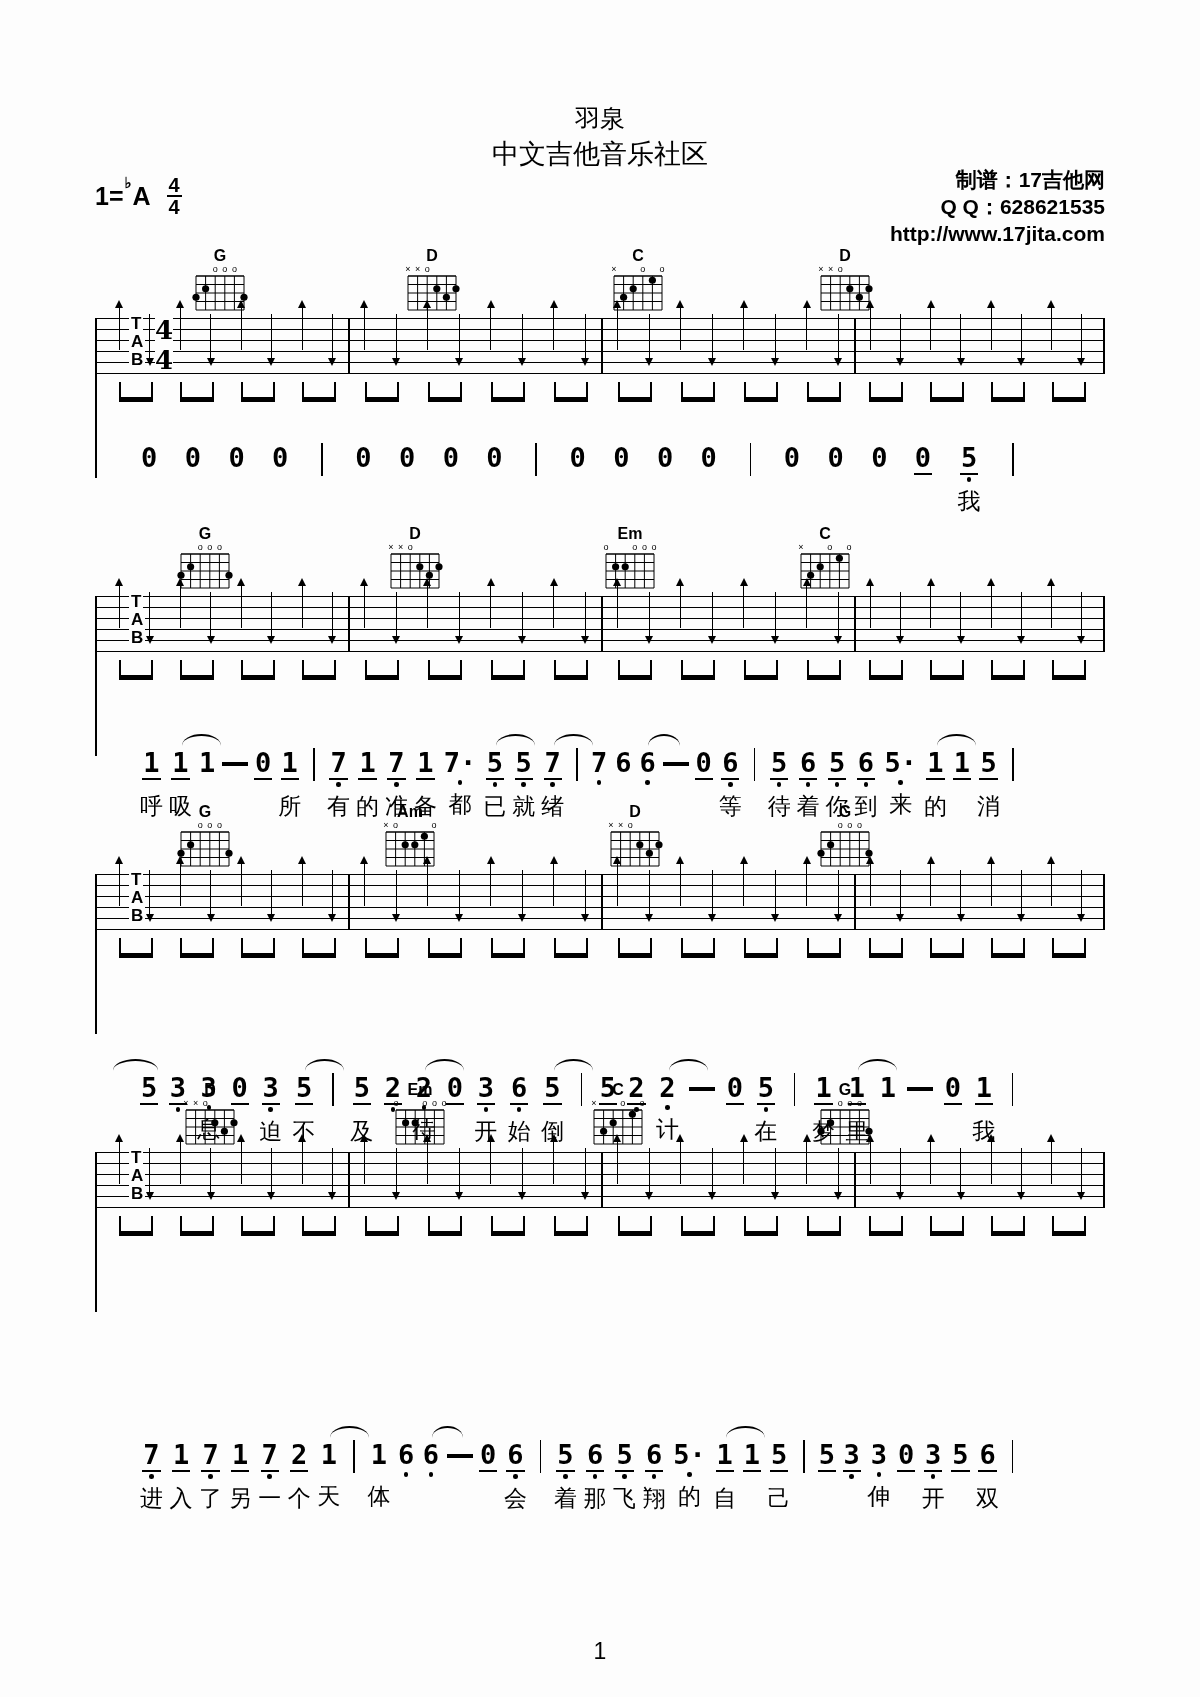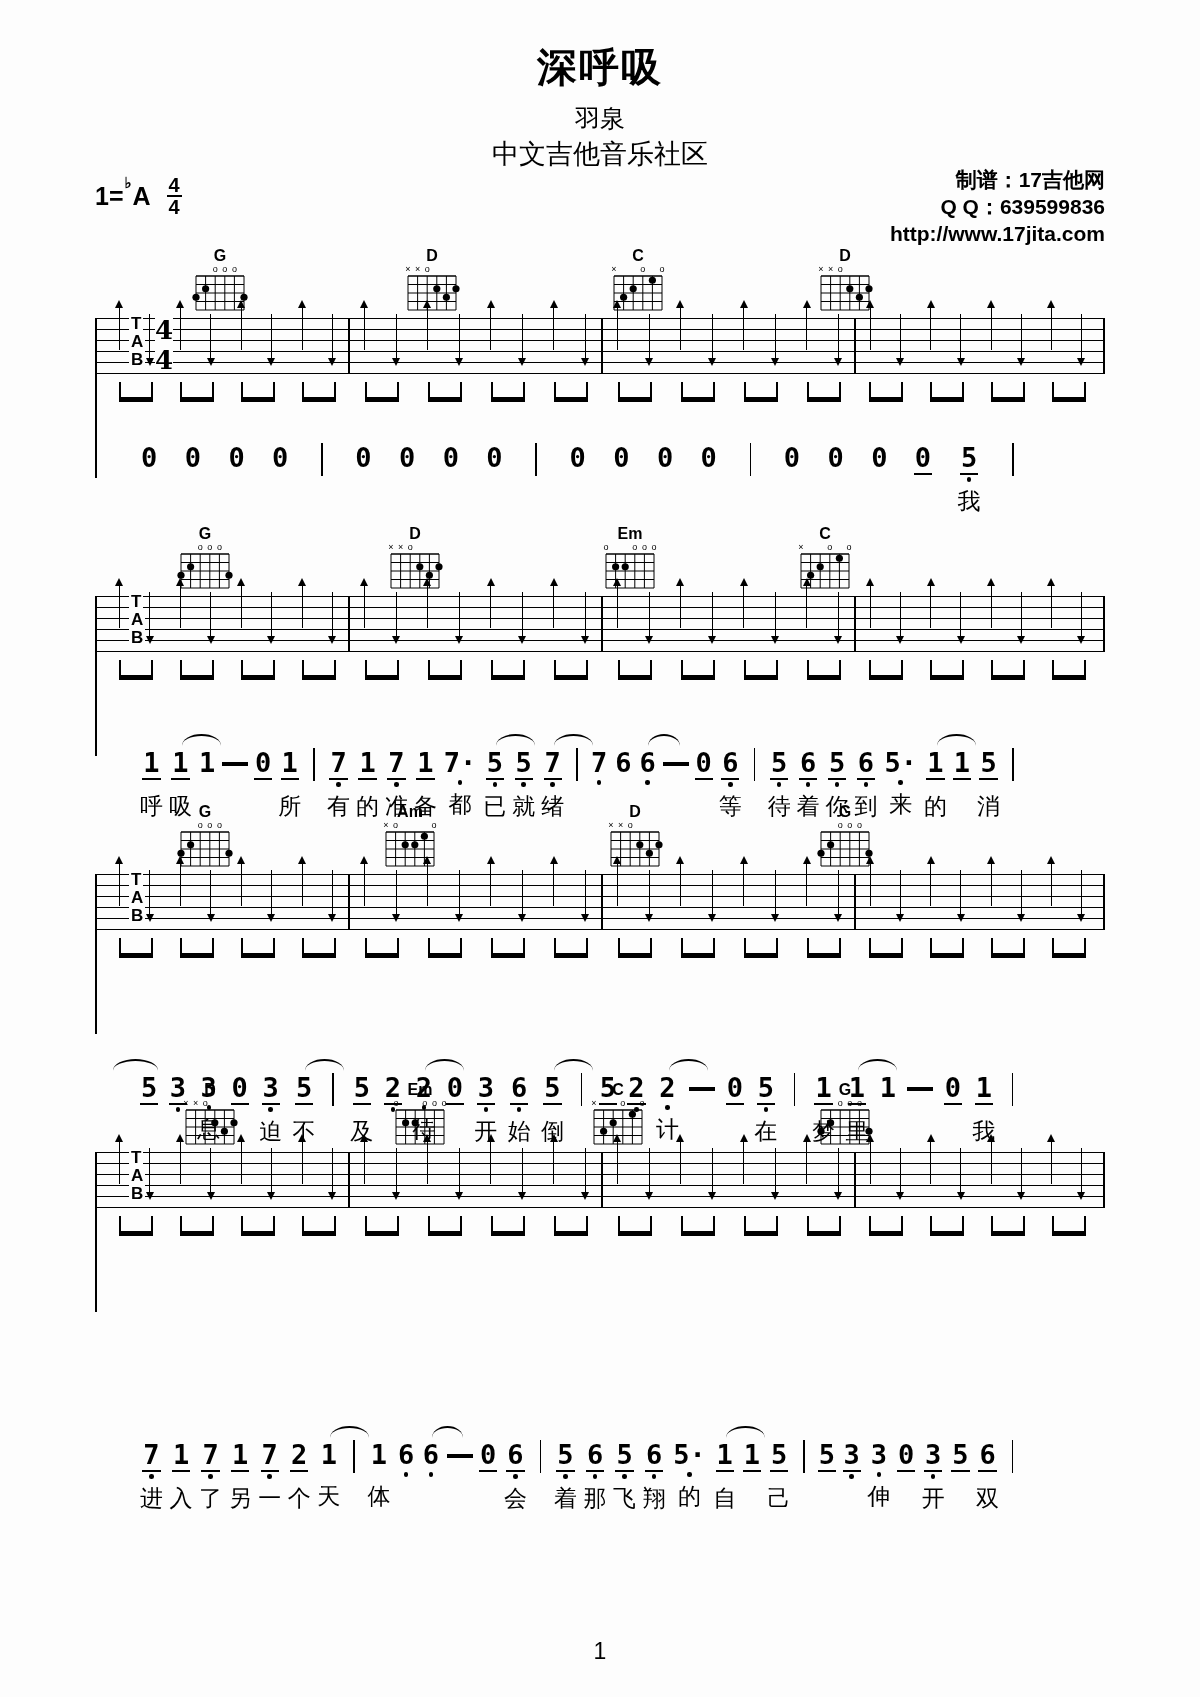--- a/index.html
+++ b/index.html
@@ -45,38 +45,37 @@
   .arc{position:absolute;top:-14px;left:55%;width:170%;height:12px;border-top:2.5px solid #000;
        border-top-left-radius:60% 100%;border-top-right-radius:60% 100%;pointer-events:none;}
   .arc.wide{left:-150%;width:250%;}
   
   .footer{position:absolute;left:0;width:100%;text-align:center;top:1638px;font-size:23px;}
 </style>
 </head>
 <body>
 
 <div class="page" id="page">
-  <div class="hdr title">深呼吸</div>
   <div class="hdr comm">中文吉他音乐社区</div>
   <div class="hdr artist">羽泉</div>
 
   <div class="keyblock">
     <span>1=</span>
       <sup>♭</sup>
       <span>A</span>
     <span class="frac">
       <span>4</span>
       <span class="fl"></span>
       <span>4</span>
     </span>
   </div>
 
   <div class="credits">
     <div>制谱：17吉他网</div>
-    <div>Q Q：639599836</div>
+    <div>Q Q：628621535</div>
     <div>http://www.17jita.com</div>
   </div>
 
   <div class="footer">1</div>
 <div class="staff" style="top: 318px;">
       <div class="staff-line" style="top:0px"></div>
       <div class="staff-line" style="top:11px"></div>
       <div class="staff-line" style="top:22px"></div>
       <div class="staff-line" style="top:33px"></div>
       <div class="staff-line" style="top:44px"></div>

